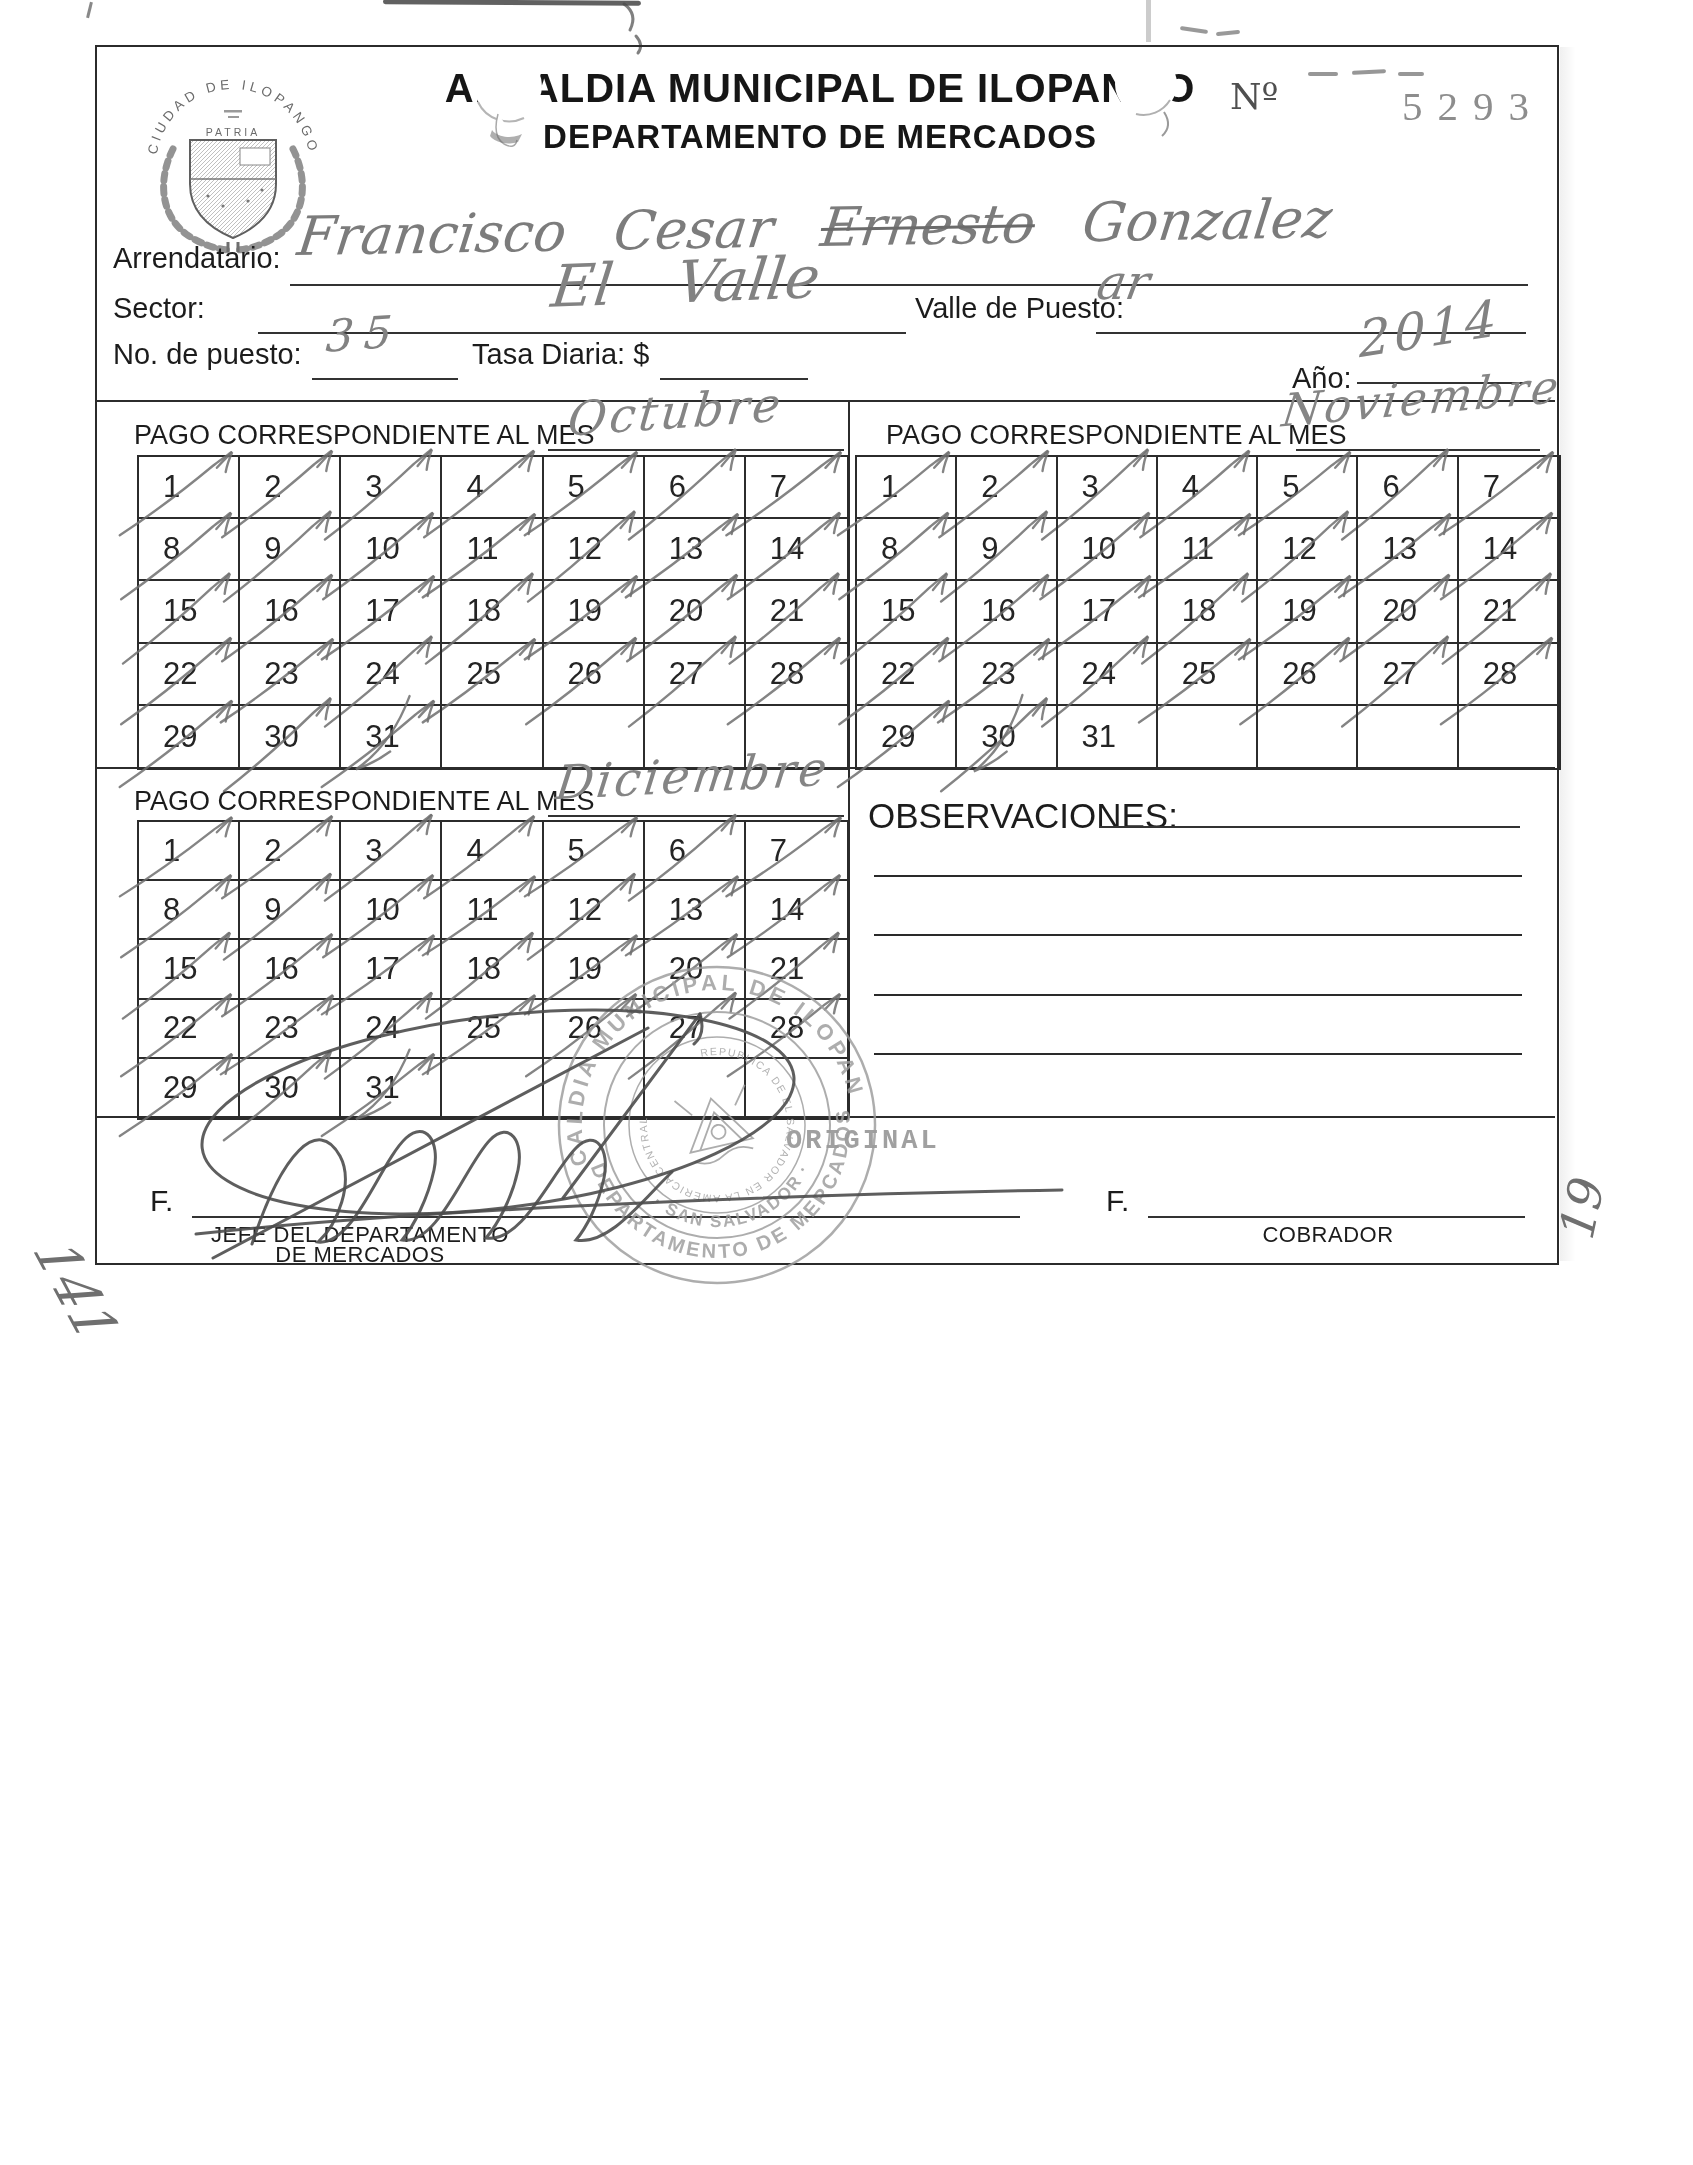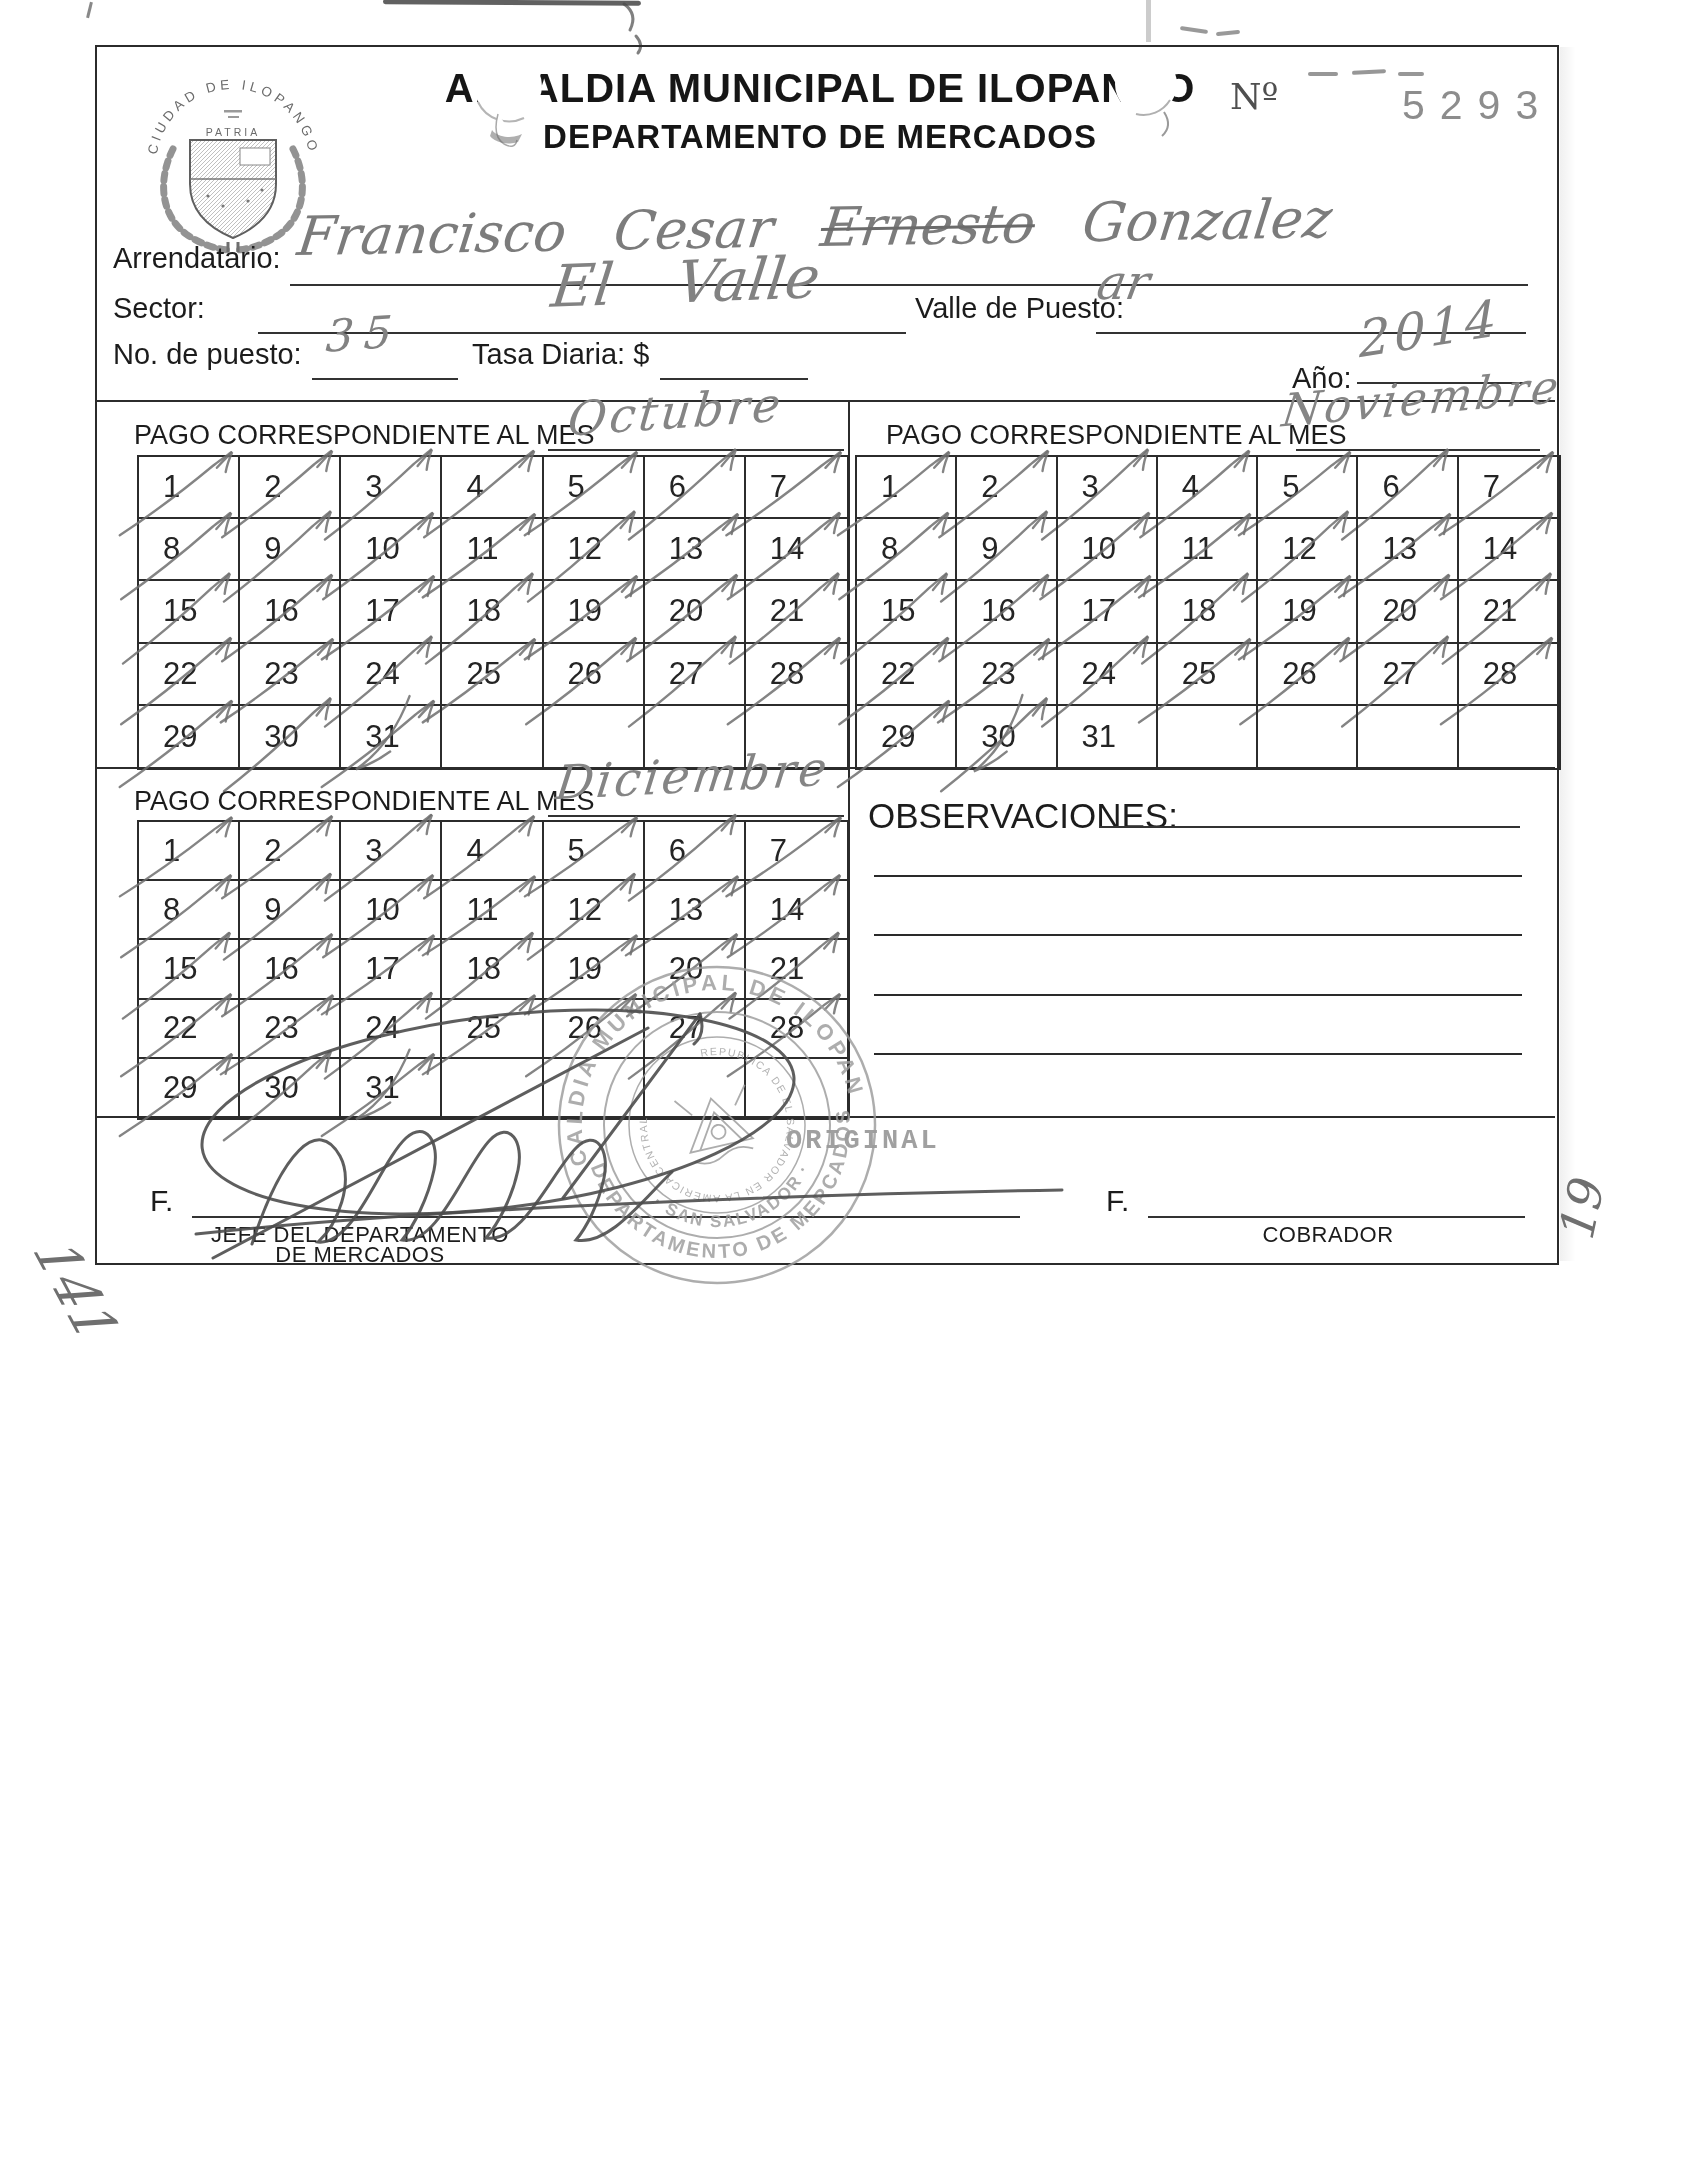--- a/index.html
+++ b/index.html
@@ -12,21 +12,21 @@
   .hline{position:absolute;height:0;border-top:2.4px solid #2c2c2c;}
   .vline{position:absolute;width:0;border-left:2.4px solid #2c2c2c;}
   .wline{position:absolute;height:0;border-top:2.6px solid #333;}
   
   .title1{position:absolute;left:440px;top:66px;width:760px;text-align:center;
           font-size:40px;font-weight:700;letter-spacing:1px;color:#161616;}
   .title2{position:absolute;left:440px;top:118px;width:760px;text-align:center;
           font-size:33px;font-weight:700;letter-spacing:1px;color:#161616;}
   .no-label{position:absolute;left:1230px;top:76px;font-family:"DejaVu Serif",serif;
             font-size:36px;color:#4f4f4f;}
-  .no-value{position:absolute;left:1402px;top:82px;font-family:Liberation Sans, sans-serif;
+  .no-value{position:absolute;left:1402px;top:82px;font-family:Liberation Serif, serif;
             font-size:41px;color:#8d8d8d;letter-spacing:15px;}
   .pencil-dash{position:absolute;height:4px;background:#7d7d7d;border-radius:2px;opacity:.8;}
   
   .lbl{position:absolute;font-size:29px;color:#1c1c1c;white-space:nowrap;}
   .hand{position:absolute;font-family:"DejaVu Serif",serif;font-style:italic;color:#828282;
         white-space:nowrap;}
   .hand .struck{text-decoration:line-through;text-decoration-thickness:3px;text-decoration-color:#6b6b6b;}
   .name-hand{left:298px;top:196px;font-size:54px;display:flex;gap:48px;color:#7c7c7c;
              transform:rotate(-1deg) skewX(-8deg);}
   .sector-hand{left:552px;top:248px;font-size:58px;word-spacing:46px;transform:rotate(-2deg) skewX(-9deg);}

